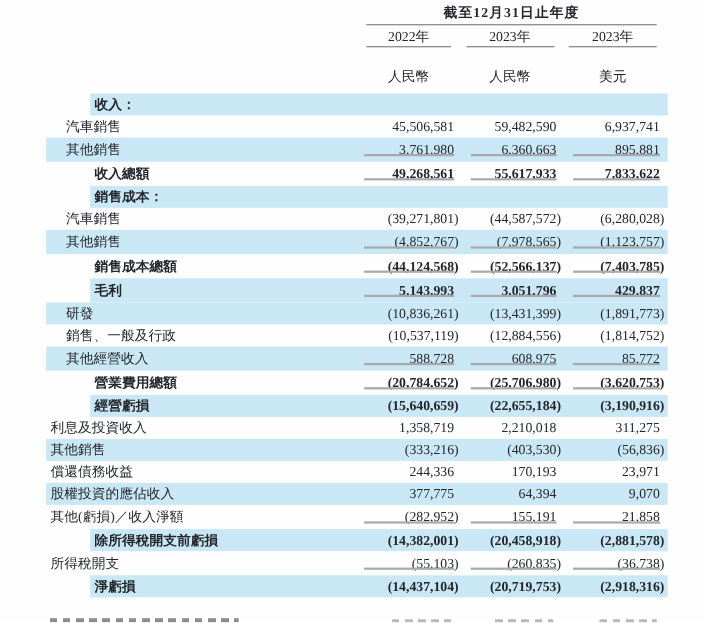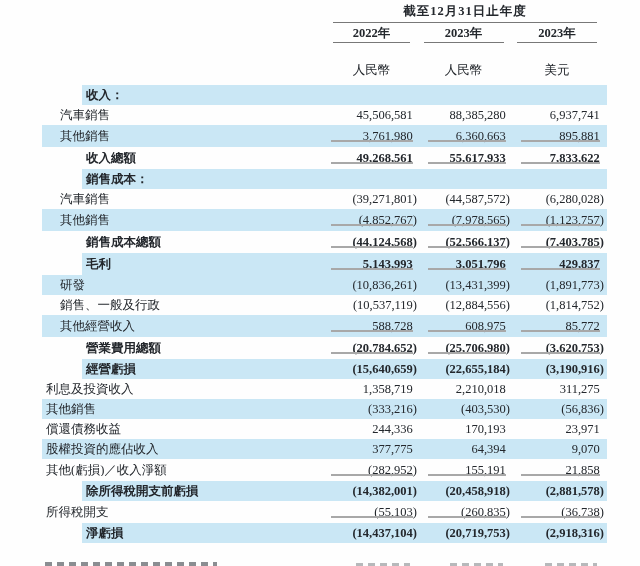--- a/index.html
+++ b/index.html
@@ -10,21 +10,21 @@
     color:#23272c;font-size:12.5px;line-height:1;padding-left:24px;
   }
   
   .tbl-header{position:absolute;left:333px;top:5px;width:264px;}
   .period-title{text-align:center;font-weight:700;letter-spacing:1px;white-space:nowrap;}
   .period-line{border-bottom:1.5px solid #787878;margin-top:4px;}
   .hcols{display:flex;justify-content:space-between;margin-top:4px;}
   .hcol.w0{width:77px;}
   .hcol.w1{width:80px;}
   .hcol.w2{width:80px;}
-  .hcol .year{text-align:center;font-weight:700;white-space:nowrap;}
+  .hcol .year{text-align:center;font-weight:400;white-space:nowrap;}
   .hcol .yline{border-bottom:1.5px solid #787878;margin-top:3px;}
   .hcol .cur{text-align:center;margin-top:21px;white-space:nowrap;}
   
   .tbl{position:absolute;left:42px;top:85px;width:565px;}
   .row{display:flex;align-items:center;height:20px;padding-right:3px;box-sizing:border-box;}
   .row.shaded{background:#cae7f5;}
   .row.bold{font-weight:700;margin-left:40px;}
   .row.ruled{height:22px;}
   .label{flex:1;padding-left:4px;white-space:nowrap;overflow:hidden;}
   .label.indent{padding-left:18px;}
@@ -73,21 +73,21 @@
   <div class="tbl">
       <div class="row shaded bold">
         <div class="label">收入：</div>
         <div class="num c0"></div>
         <div class="num c1"></div>
         <div class="num c2"></div>
       </div>
       <div class="row">
         <div class="label indent">汽車銷售</div>
         <div class="num c0"><span>45,506,581</span><span class="ph">)</span></div>
-        <div class="num c1"><span>88,385,280</span><span class="ph">)</span></div>
+        <div class="num c1"><span>59,482,590</span><span class="ph">)</span></div>
         <div class="num c2"><span>6,937,741</span><span class="ph">)</span></div>
       </div>
       <div class="row shaded ruled">
         <div class="label indent">其他銷售</div>
         <div class="num c0"><span>3,761,980</span><span class="ph">)</span></div>
         <div class="num c1"><span>6,360,663</span><span class="ph">)</span></div>
         <div class="num c2"><span>895,881</span><span class="ph">)</span></div>
       </div>
       <div class="row bold ruled">
         <div class="label">收入總額</div>

